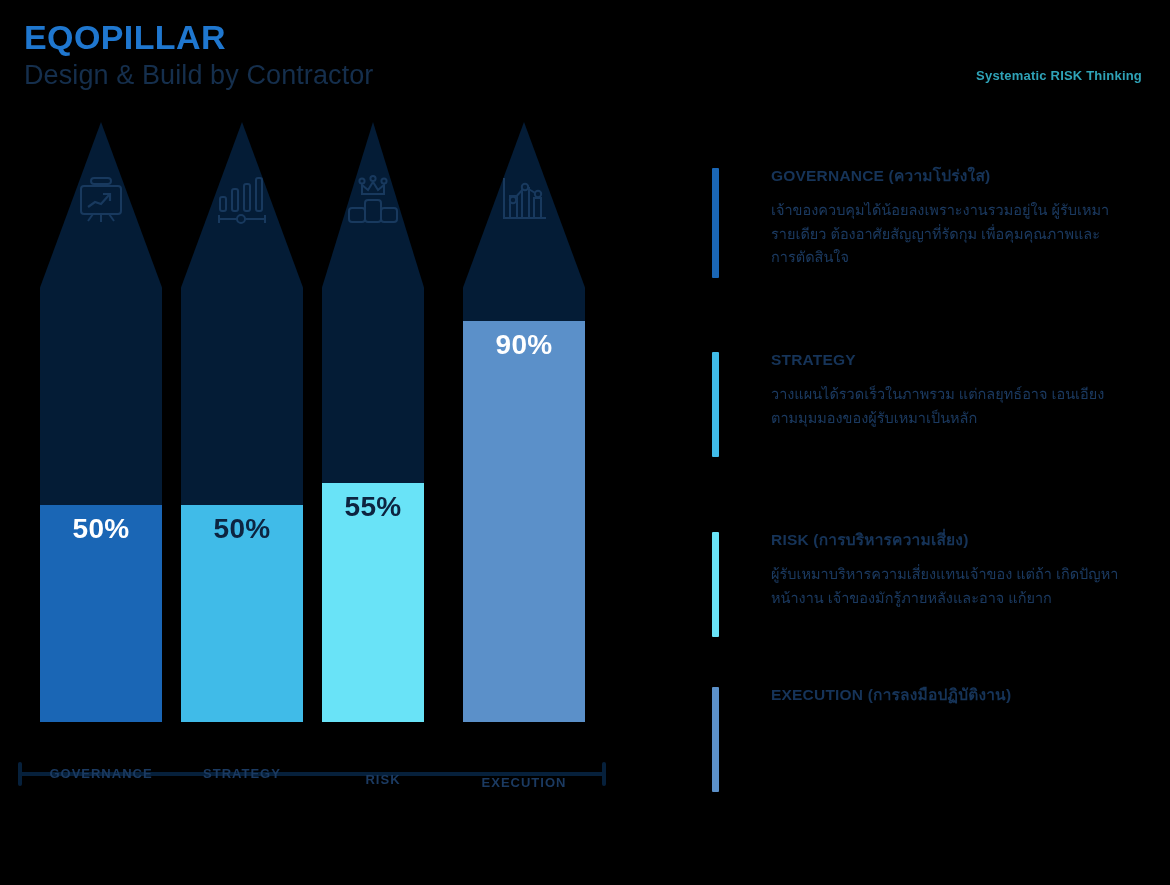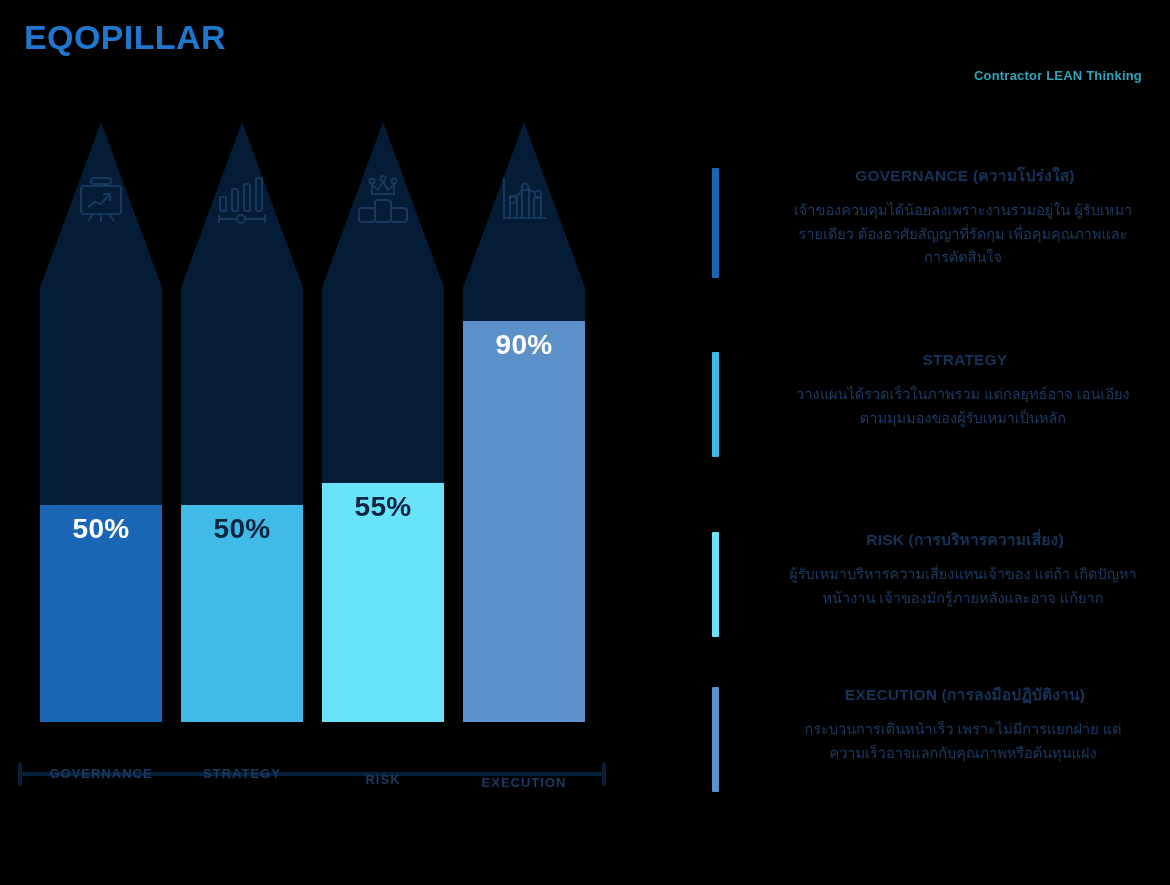--- a/index.html
+++ b/index.html
@@ -146,22 +146,21 @@
     width: 430px;
   }
   .legend-accent {
     position: absolute;
     left: 0;
     top: 2px;
     width: 7px;
     border-radius: 1px;
   }
   .legend-body {
-    margin-left: 76px;
-    text-align: center;
+    margin-left: 59px;
   }
   .legend-title {
     font-size: 15.5px;
     font-weight: bold;
     color: #163459;
     letter-spacing: 0.2px;
     margin: 0 0 14px 0;
     line-height: 1.25;
   }
   .legend-desc {
@@ -171,22 +170,23 @@
     line-height: 1.62;
     margin: 0;
     max-width: 350px;
   }
 </style>
 </head>
 <body>
 
 <div id="header">
   <div id="brand-title">EQOPILLAR</div>
+  <div id="brand-subtitle">Design &amp; Build by Contractor</div>
 </div>
-<div id="tagline">Contractor LEAN Thinking</div>
+<div id="tagline">Systematic RISK Thinking</div>
 
 <div id="chart">
 
   <div class="bar-group" id="bar-group-0" style="left:40px; width:122px; height:600px;">
     <div class="bar-shape">
       <div class="bar-track" style="background: rgb(4, 28, 54);"></div>
       <div class="bar-fill" id="bar-fill-0" style="height: 217.2px; background: rgb(26, 102, 181);">
         <div class="bar-value" id="bar-value-0" style="color: rgb(255, 255, 255);">50%</div>
       </div>
       <div class="bar-icon">
@@ -217,21 +217,21 @@
           <rect x="42" y="4" width="6" height="33" rx="2"></rect>
           <path d="M5 45 L51 45"></path>
           <path d="M5 41 L5 49"></path>
           <path d="M51 41 L51 49"></path>
           <circle cx="27" cy="45" r="4" fill="#041c36"></circle>
         </svg>
       </div>
     </div>
   </div>
 
-  <div class="bar-group" id="bar-group-2" style="left:322px; width:122px; height:600px;">
+  <div class="bar-group" id="bar-group-2" style="left:322px; width:102px; height:600px;">
     <div class="bar-shape">
       <div class="bar-track" style="background: rgb(4, 28, 54);"></div>
       <div class="bar-fill" id="bar-fill-2" style="height: 238.92px; background: rgb(105, 227, 247);">
         <div class="bar-value" id="bar-value-2" style="color: rgb(13, 36, 64);">55%</div>
       </div>
       <div class="bar-icon">
         <svg width="56" height="56" viewBox="0 0 56 56" fill="none" stroke="#18395e" stroke-width="2">
           <path d="M17 20 L17 11 L23 16 L28 8 L33 16 L39 11 L39 20 Z"></path>
           <circle cx="17" cy="7" r="2.6"></circle>
           <circle cx="28" cy="4.5" r="2.6"></circle>
@@ -298,17 +298,16 @@
     <div class="legend-body">
       <div class="legend-title">RISK (การบริหารความเสี่ยง)</div>
       <div class="legend-desc">ผู้รับเหมาบริหารความเสี่ยงแทนเจ้าของ แต่ถ้า เกิดปัญหาหน้างาน เจ้าของมักรู้ภายหลังและอาจ แก้ยาก</div>
     </div>
   </div>
 
   <div class="legend-item" style="top:535px;">
     <div class="legend-accent" style="height:105px; background:#5b90c9;"></div>
     <div class="legend-body">
       <div class="legend-title">EXECUTION (การลงมือปฏิบัติงาน)</div>
-      <div class="legend-desc">กระบวนการเดินหน้าเร็ว เพราะไม่มีการแยกฝ่าย แต่ความเร็วอาจแลกกับคุณภาพหรือต้นทุนแฝง</div>
     </div>
   </div>
 
 </div>
 
 </body></html>

